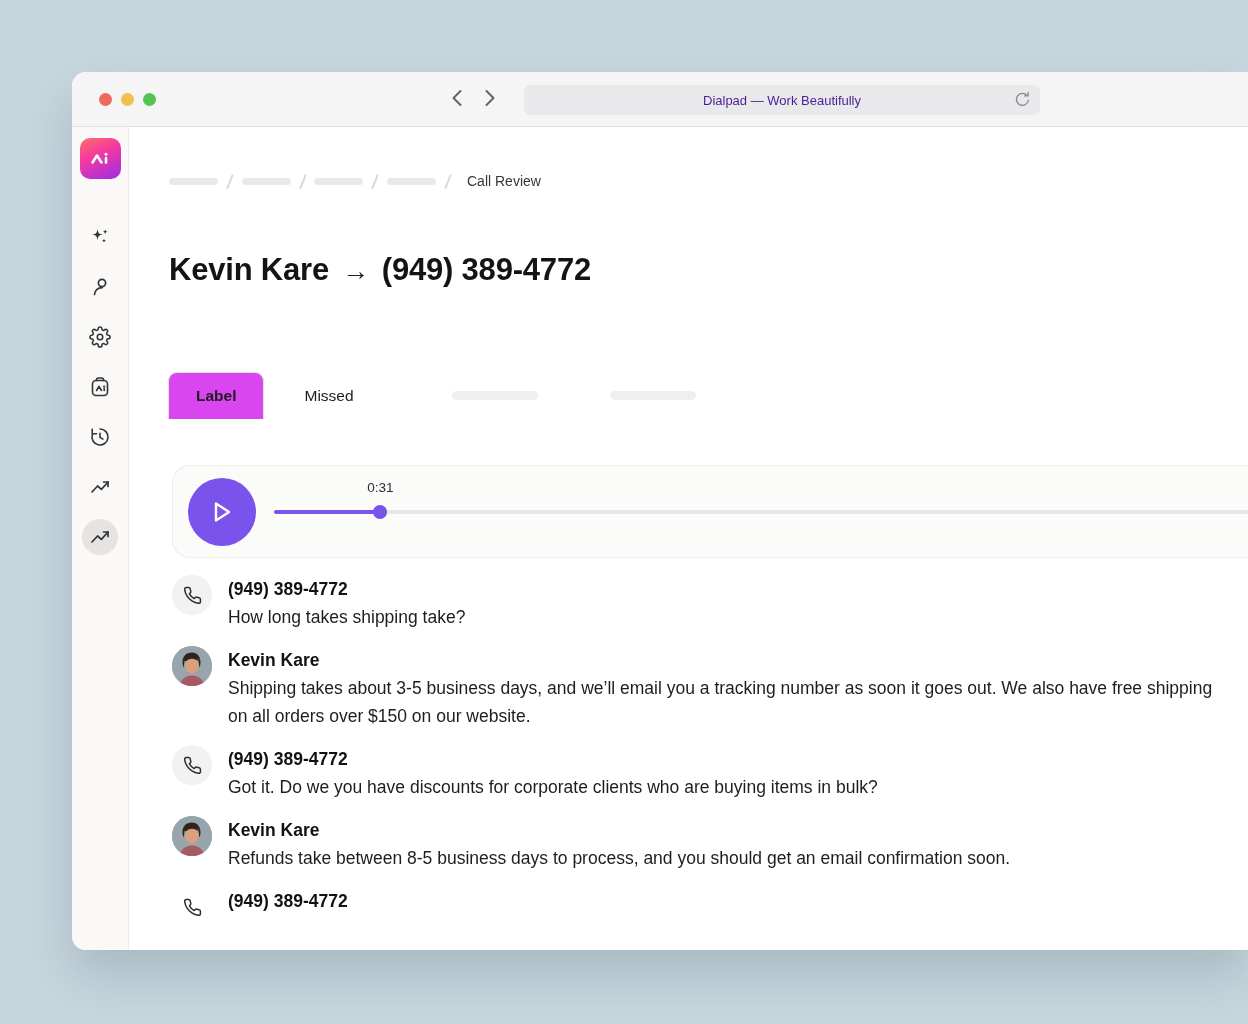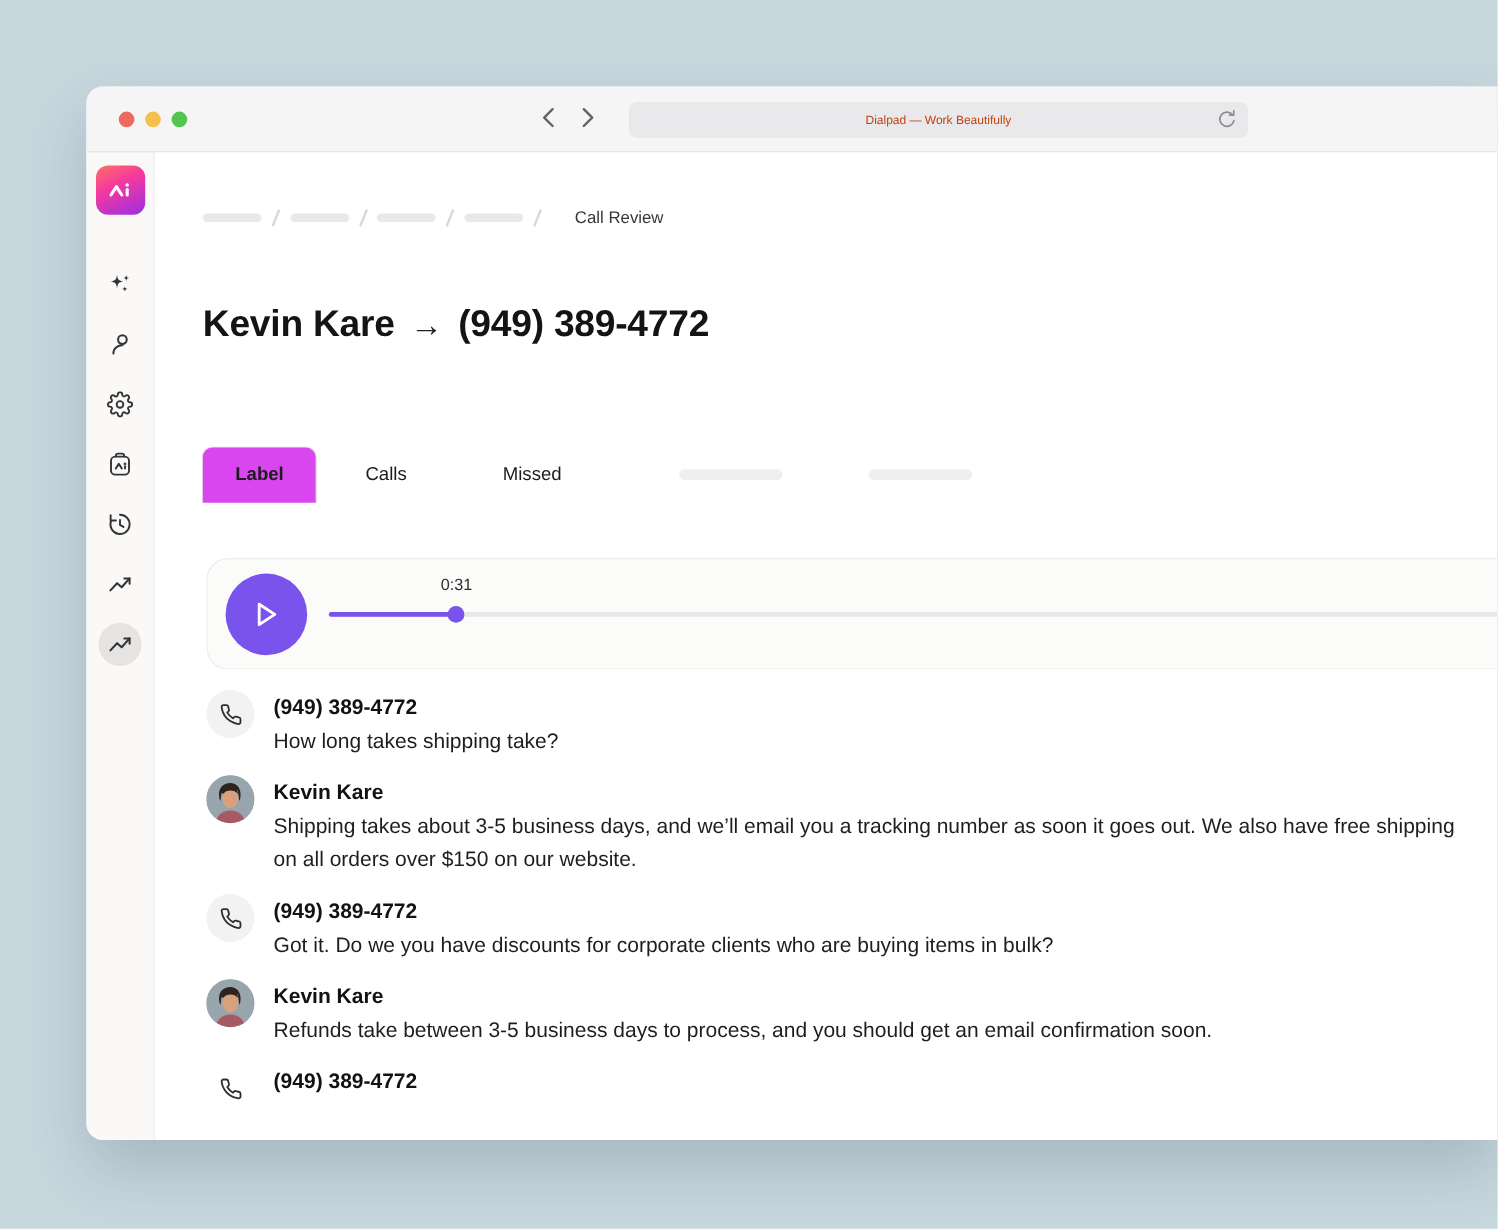--- a/index.html
+++ b/index.html
@@ -19,21 +19,21 @@
   
   .chrome { flex:0 0 55px; background:#f6f5f6; border-bottom:1px solid #e2e1e3; position:relative; }
   .lights { position:absolute; left:27px; top:21px; display:flex; gap:9px; }
   .light { width:13px; height:13px; border-radius:50%; }
   .nav-arrows { position:absolute; left:378px; top:16px; display:flex; gap:21px; color:#636363; }
   .nav-arrows svg { display:block; }
   .urlbar {
     position:absolute; left:452px; top:13px; width:516px; height:30px;
     background:#e9e8ea; border-radius:7px;
     display:flex; align-items:center; justify-content:center;
-    color:#c2410c; font-size:10px;
+    color:#4c1d95; font-size:13px;
   }
   .reload { position:absolute; right:9px; top:6px; color:#8a8a8e; }
   
   .main { flex:1; display:flex; min-height:0; }
   .sidebar {
     flex:0 0 57px; background:#faf9f7; border-right:1px solid #ededeb;
     display:flex; flex-direction:column; align-items:center; padding-top:11px;
   }
   .logo {
     width:41px; height:41px; border-radius:10px;
@@ -45,21 +45,21 @@
     width:36px; height:36px; border-radius:50%;
     display:flex; align-items:center; justify-content:center;
     margin-bottom:14px; color:#343434; cursor:pointer;
   }
   .side-icon.active { background:#e5e4e3; }
   .content { flex:1; background:#fff; position:relative; overflow:hidden; }
   
   .breadcrumb { position:absolute; left:40px; top:46px; display:flex; align-items:center; gap:11px; }
   .crumb-bar { width:49px; height:7px; border-radius:4px; background:#e9e9e9; }
   .crumb-sep { width:1.5px; height:15px; background:#d9d9d9; transform:rotate(22deg); }
-  .crumb-current { font-size:14px; color:#373737; margin-left:20px; }
+  .crumb-current { font-size:14px; color:#373737; margin-left:8px; }
   
   .search {
     position:absolute; left:536px; top:41px; width:325px; height:42px;
     border:1px solid #e3e3e3; border-radius:10px; background:#fff;
     display:flex; align-items:center; padding:0 13px; gap:8px;
   }
   .search svg { flex:0 0 auto; color:#8d8d8d; }
   .search input {
     border:none; outline:none; flex:1; font-size:16px; color:#333;
     font-family:"Liberation Sans", sans-serif; background:transparent;
@@ -229,23 +229,20 @@
         <span>Kevin Kare</span>
         <span class="arrow">→</span>
         <span>(949) 389-4772</span>
       </div>
 
       <div class="tabs">
         <div class="tab active">
             <span>Label</span>
           </div>
         <div class="tab plain">
-            <span>Calls</span>
-          </div>
-        <div class="tab plain">
             <span>Missed</span>
           </div>
         <div class="tab-pill p1"></div>
         <div class="tab-pill p2"></div>
       </div>
 
       <div class="player">
         <button class="play-btn">
           <svg width="26" height="30" viewBox="0 0 26 30">
             <path d="M7 6.5 L20 15 L7 23.5 Z" fill="none" stroke="#fff" stroke-width="2.4" stroke-linejoin="round" stroke-linecap="round"></path>
@@ -308,21 +305,21 @@
             <svg class="portrait" viewBox="0 0 40 40">
               <rect width="40" height="40" fill="#98a5ad"></rect>
               <path d="M20 6.5c-6.2 0-9.5 4.2-9.5 9.5 0 2.4.6 4.4 1.2 5.6l.9-6.8c3.2 1.2 9.6 1 13.6-2.2l1.2 9c.6-1.2 1.1-3.2 1.1-5.6 0-5.3-3.3-9.5-8.5-9.5z" fill="#2e241d"></path>
               <ellipse cx="20" cy="19.5" rx="6.6" ry="8.2" fill="#d8a07d"></ellipse>
               <path d="M13.4 15.6c1-4.2 4-6.3 6.6-6.3s5.6 2.1 6.6 6.3c-2-2-4.1-2.9-6.6-2.9s-4.6.9-6.6 2.9z" fill="#2e241d"></path>
               <path d="M20 29.5c-7.2 0-11.3 4.3-12.3 10.5h24.6c-1-6.2-5.1-10.5-12.3-10.5z" fill="#a85a64"></path>
             </svg>
           </div>
           <div class="t-body">
             <div class="t-name">Kevin Kare</div>
-            <div class="t-text">Refunds take between 3-5 business days to process, and you should get an email confirmation soon.</div>
+            <div class="t-text">Refunds take between 8-5 business days to process, and you should get an email confirmation soon.</div>
           </div>
         </div>
 
         <div class="t-row">
           <div class="t-avatar plain">
             <svg class="phone-glyph" width="19" height="19" viewBox="0 0 24 24" fill="none" stroke="currentColor" stroke-width="1.9" stroke-linecap="round" stroke-linejoin="round">
               <path d="M22 16.92v3a2 2 0 0 1-2.18 2 19.79 19.79 0 0 1-8.63-3.07 19.5 19.5 0 0 1-6-6 19.79 19.79 0 0 1-3.07-8.67A2 2 0 0 1 4.11 2h3a2 2 0 0 1 2 1.72 12.84 12.84 0 0 0 .7 2.81 2 2 0 0 1-.45 2.11L8.09 9.91a16 16 0 0 0 6 6l1.27-1.27a2 2 0 0 1 2.11-.45 12.84 12.84 0 0 0 2.81.7A2 2 0 0 1 22 16.92z"></path>
             </svg>
 
           </div>

